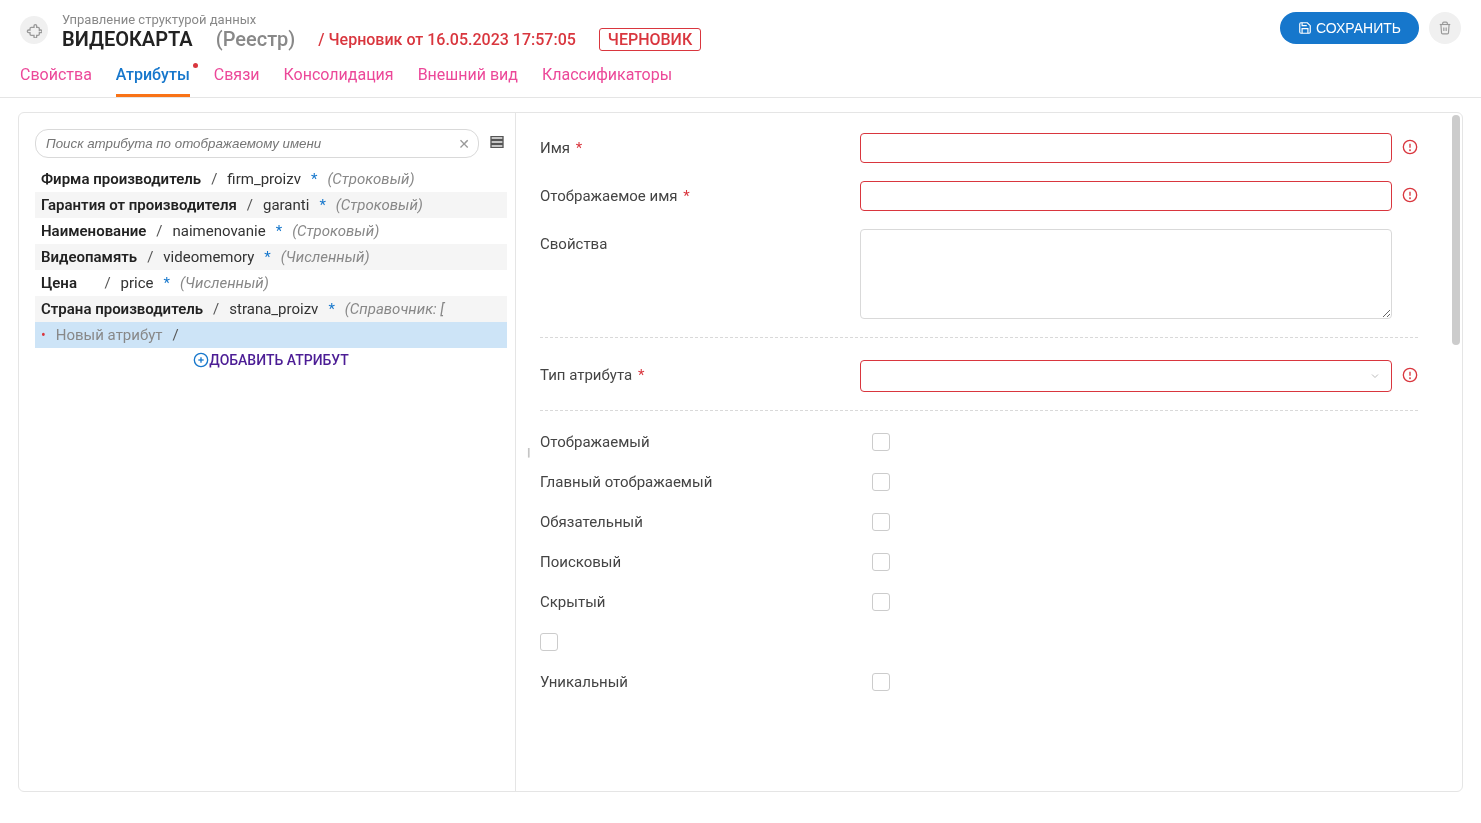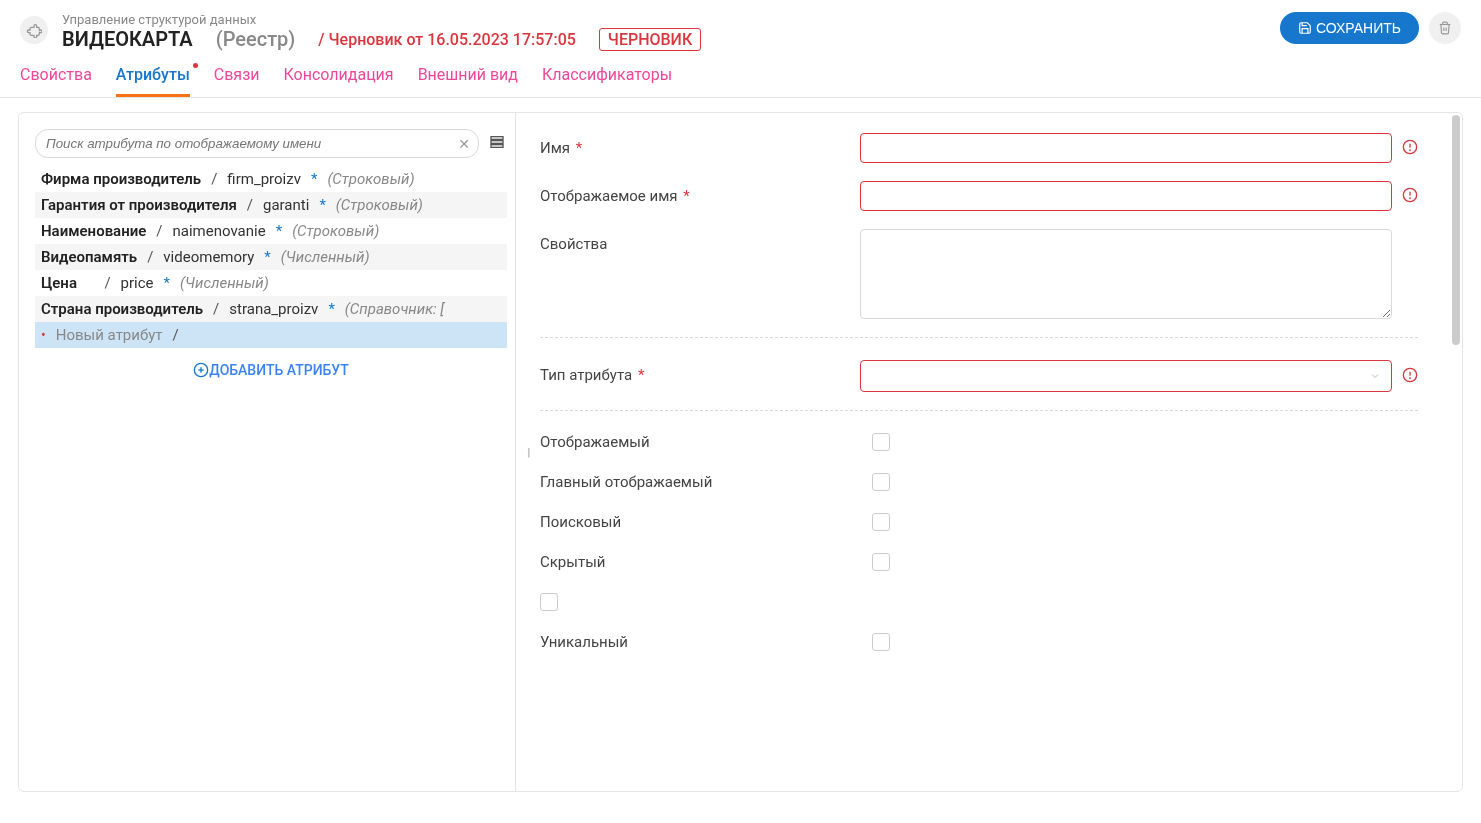--- a/index.html
+++ b/index.html
@@ -39,21 +39,21 @@
 .attr-item.stripe { background: #f5f5f5; }
 .attr-item.selected { background: #cde4f7; }
 .attr-item .label { font-weight:600; color:#222; }
 .attr-item .slash { color:#555; }
 .attr-item .code { color:#333; }
 .attr-item .star { color:#1677cc; }
 .attr-item .type { color:#888; font-style: italic; }
 .attr-item .new-dot { color:#d9363e; font-size:14px; line-height:1; }
 .attr-item .new-label { color:#888; font-weight:400; }
 
-.add-attr { display:flex; align-items:center; justify-content:center; color:#3b82f6; padding:14px 0; cursor:pointer; font-weight:500; font-size:14px; }
+.add-attr { display:flex; align-items:center; justify-content:center; color:#4c1d95; padding:4px 0; cursor:pointer; font-weight:500; font-size:14px; }
 
 .divider-handle { position:absolute; left: 508px; top: 50%; transform: translateY(-50%); color:#bbb; font-size:11px; letter-spacing:-2px; }
 
 .form-row { display:flex; align-items:flex-start; margin-bottom:18px; }
 .form-label { width: 320px; color:#444; font-size:15px; padding-top:6px; }
 .form-label .req { color:#d9363e; margin-left:2px; }
 .form-input-wrap { flex:1; display:flex; align-items:center; gap:10px; }
 .form-input { flex:1; border:1px solid #d9363e; border-radius:4px; padding:6px 10px; font-size:14px; outline:none; }
 .form-textarea { flex:1; border:1px solid #d9d9d9; border-radius:4px; padding:6px 10px; font-size:14px; min-height:90px; resize:vertical; font-family:inherit; outline:none; }
 .err-icon { color:#d9363e; }
@@ -230,20 +230,24 @@
     <hr class="hr">
     <div class="checkbox-row">
         <div class="cb-label">Отображаемый</div>
         <div class="checkbox"></div>
       </div>
     <div class="checkbox-row">
         <div class="cb-label">Главный отображаемый</div>
         <div class="checkbox"></div>
       </div>
     <div class="checkbox-row">
+        <div class="cb-label">Обязательный</div>
+        <div class="checkbox"></div>
+      </div>
+    <div class="checkbox-row">
         <div class="cb-label">Поисковый</div>
         <div class="checkbox"></div>
       </div>
     <div class="checkbox-row">
         <div class="cb-label">Скрытый</div>
         <div class="checkbox"></div>
       </div>
     <div class="checkbox-row">
         <div class="checkbox"></div>
       </div>

